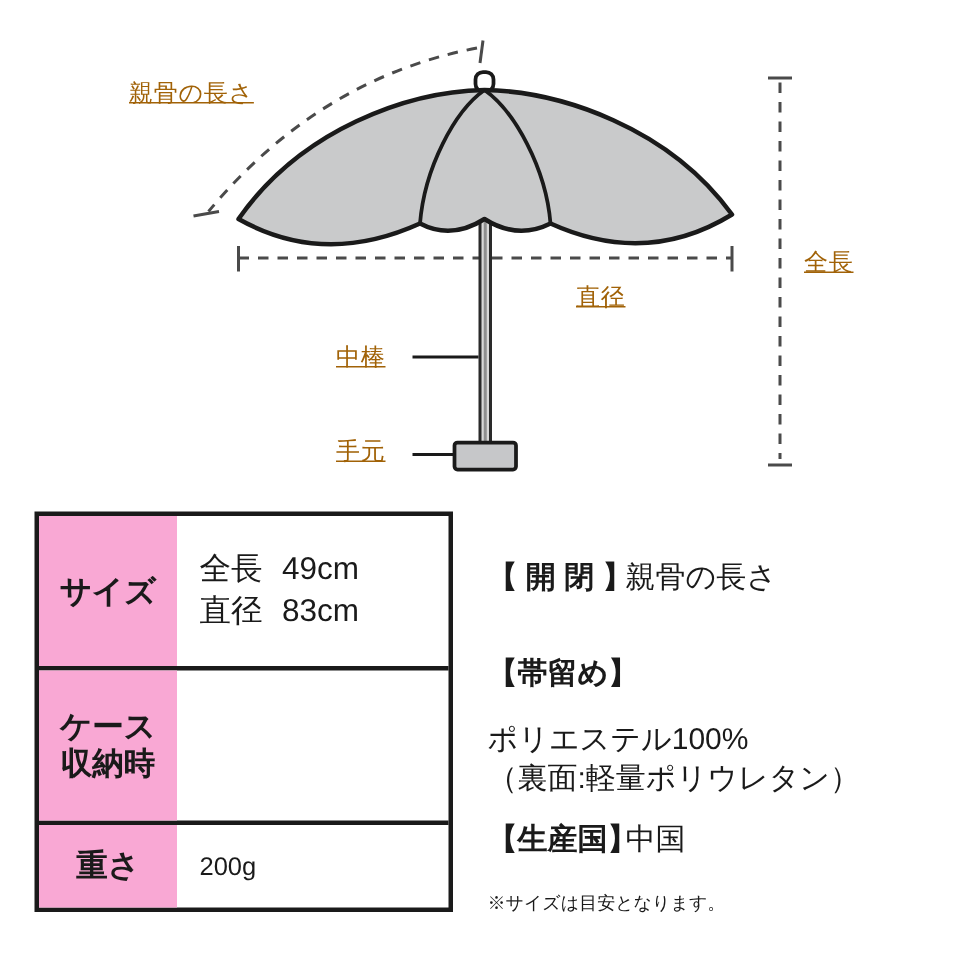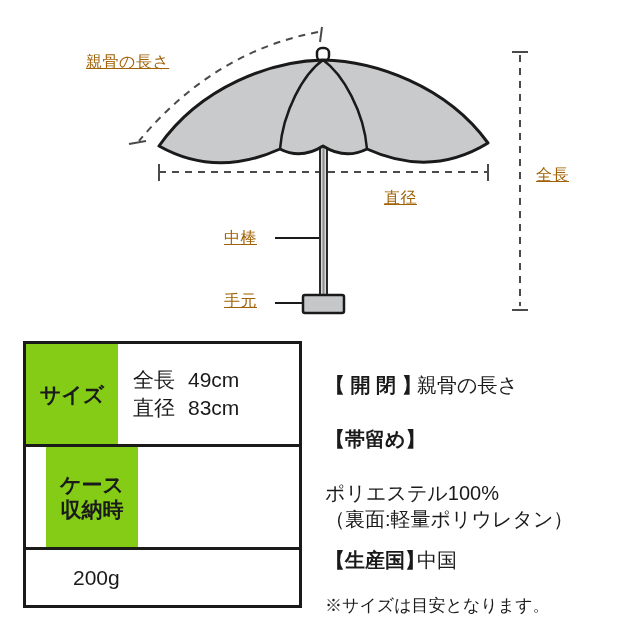--- a/index.html
+++ b/index.html
@@ -15,37 +15,37 @@
   .lbl-chokkei { left:384px; top:188px; }
   .lbl-chubo   { left:224px; top:228px; }
   .lbl-temoto  { left:224px; top:291px; }
 
   
   .spec-table { position:absolute; left:23px; top:341px; width:279px; height:267px;
                 border:3px solid #1a1a1a; display:flex; flex-direction:column; background:#fff; }
   .spec-row { display:flex; border-bottom:3px solid #1a1a1a; }
   .spec-row:last-child { border-bottom:none; flex:1; }
   .row-size { height:103px; }
-  .row-case { height:103px;padding-left:20px; }
-  .cell-label { width:92px; background:#84cc16; display:flex; flex-direction:column;
+  .row-case { height:103px; }
+  .cell-label { width:92px; background:#f9a8d4; display:flex; flex-direction:column;
                 align-items:center; justify-content:center; font-weight:bold; font-size:21px;
                 line-height:25px; text-align:center; }
   .cell-content { flex:1; display:flex; flex-direction:column; justify-content:center;
                   padding-left:15px; font-size:21px; }
   .spec-line { display:flex; line-height:28px; }
   .spec-line .iname { width:55px; }
-  .weight-value { font-size:21px; line-height:28px;margin-left:32px; }
+  .weight-value { font-size:17px; line-height:28px; }
 
   
   .detail { position:absolute; left:325px; display:flex; font-size:20px; line-height:26px; }
   .detail .bk { width:78px; font-weight:bold; white-space:nowrap; flex:none; margin-right:14px; letter-spacing:0px; }
   .detail .vals { display:flex; flex-direction:column; white-space:nowrap; }
   .detail .v2:empty { display:none; }
-  .d1 { top:372px; } .d2 { top:426px; } .d3 { top:480px; } .d4 { top:547px; }
-  .note { position:absolute; left:325px; top:594px; font-size:17px; font-weight:500; white-space:nowrap;font-family:Liberation Serif, serif; }
+  .d1 { top:372px; } .d2 { top:436px; } .d3 { top:480px; } .d4 { top:547px; }
+  .note { position:absolute; left:325px; top:594px; font-size:12px; font-weight:500; white-space:nowrap;font-family:Liberation Serif, serif; }
 </style>
 </head>
 <body>
 
 <div class="stage">
 
   <svg class="diagram-svg" width="640" height="340" viewBox="0 0 640 340">
 
     <path d="M318,32 Q213,52 139,141" fill="none" stroke="#4a4a4a" stroke-width="2" stroke-dasharray="7 6"></path>
     <line x1="322" y1="27" x2="320" y2="42" stroke="#4a4a4a" stroke-width="2"></line>
@@ -99,20 +99,23 @@
     </div>
 
     <div class="spec-row row-case">
       <div class="cell-label">
         <span>ケース</span>
         <span>収納時</span>
       </div>
     </div>
 
     <div class="spec-row row-weight">
+      <div class="cell-label">
+        <span>重さ</span>
+      </div>
       <div class="cell-content">
         <div class="weight-value">200g</div>
       </div>
     </div>
   </div>
 
   <div class="detail d1">
     <span class="bk">【 開 閉 】</span>
     <span class="vals">
       <span class="v1">親骨の長さ</span>

